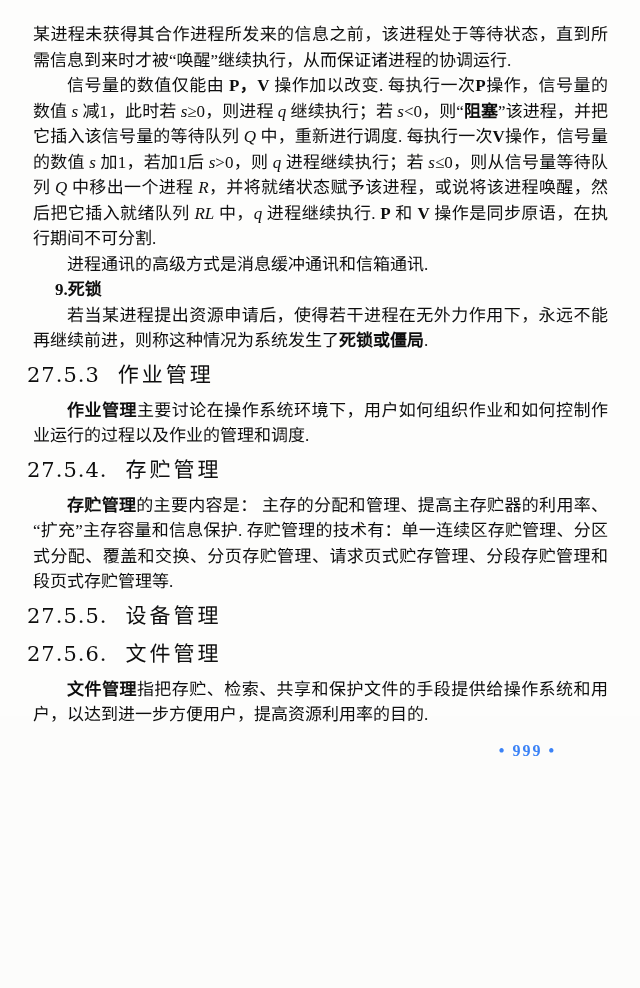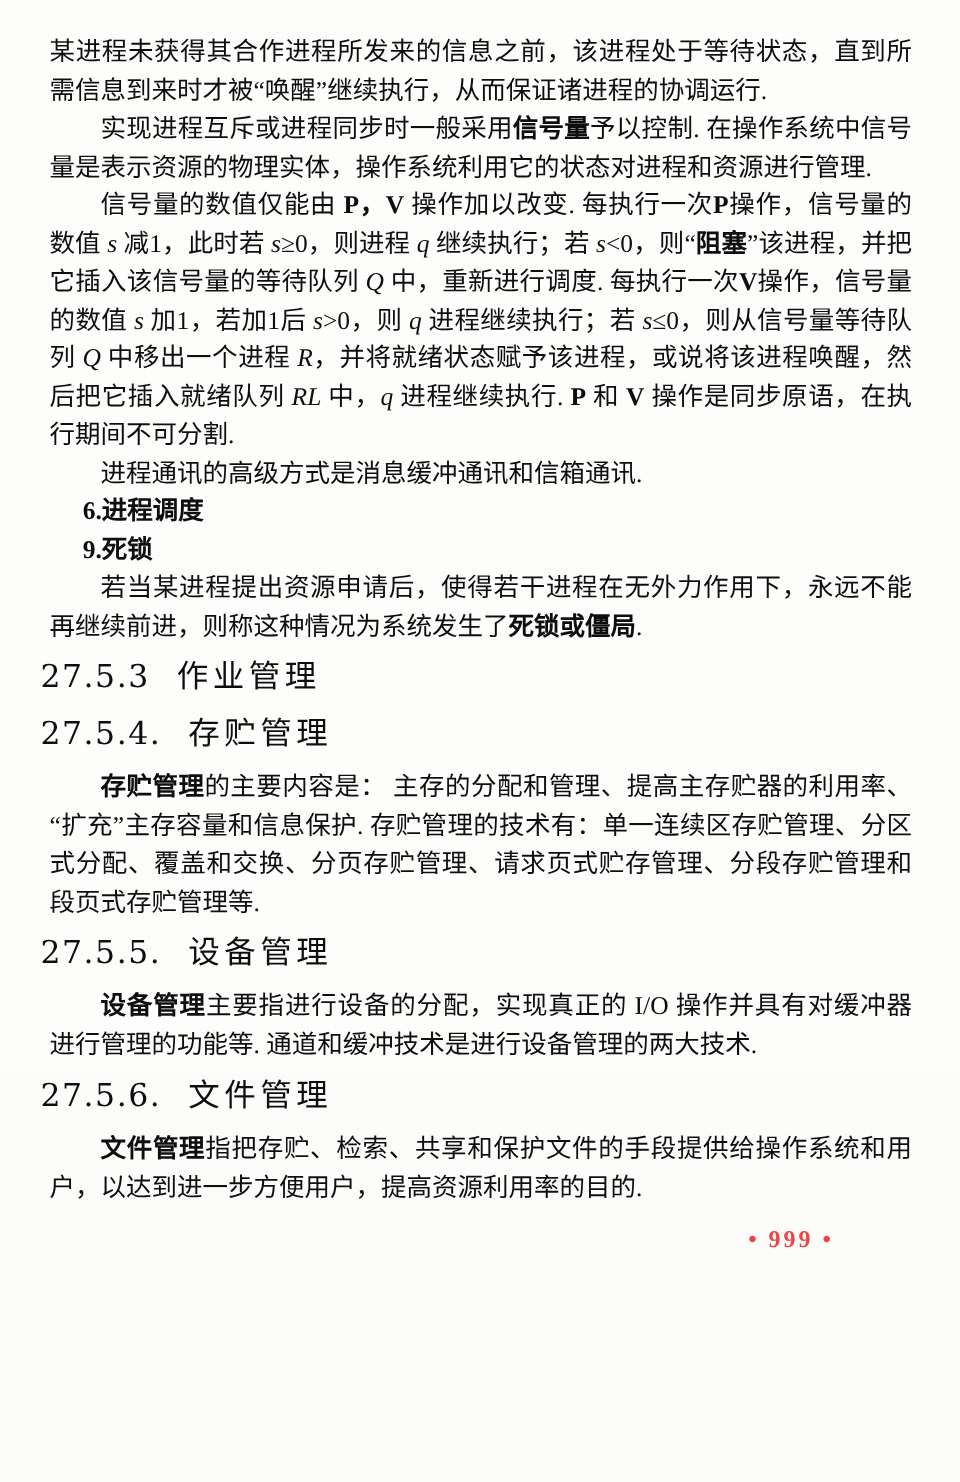--- a/index.html
+++ b/index.html
@@ -57,38 +57,36 @@
   .heading-title {
     letter-spacing: 3px;
   }
   .page-number {
     margin-top: 10px;
     padding-right: 52px;
     text-align: right;
     font-weight: bold;
     font-size: 16px;
     letter-spacing: 2px;
-    color: #ef4444;
+    color: #3b82f6;
     font-family: "Liberation Serif", "DejaVu Serif", serif;
   }
 </style>
 </head>
 <body>
 
 <div class="page">
   <div class="page-content">
       <p class="paragraph no-indent"><span>某进程未获得其合作进程所发来的信息之前，该进程处于等待状态，直到所需信息到来时才被“唤醒”继续执行，从而保证诸进程的协调运行.</span></p>
-      <p class="paragraph"><span>实现进程互斥或进程同步时一般采用</span><span class="bold">信号量</span><span>予以控制. 在操作系统中信号量是表示资源的物理实体，操作系统利用它的状态对进程和资源进行管理.</span></p>
       <p class="paragraph"><span>信号量的数值仅能由 </span><span class="bold">P，V</span><span> 操作加以改变. 每执行一次</span><span class="bold">P</span><span>操作，信号量的数值 </span><span class="italic">s</span><span> 减1，此时若 </span><span class="italic">s</span><span>≥0，则进程 </span><span class="italic">q</span><span> 继续执行；若 </span><span class="italic">s</span><span>&lt;0，则“</span><span class="bold">阻塞</span><span>”该进程，并把它插入该信号量的等待队列 </span><span class="italic">Q</span><span> 中，重新进行调度. 每执行一次</span><span class="bold">V</span><span>操作，信号量的数值 </span><span class="italic">s</span><span> 加1，若加1后 </span><span class="italic">s</span><span>&gt;0，则 </span><span class="italic">q</span><span> 进程继续执行；若 </span><span class="italic">s</span><span>≤0，则从信号量等待队列 </span><span class="italic">Q</span><span> 中移出一个进程 </span><span class="italic">R</span><span>，并将就绪状态赋予该进程，或说将该进程唤醒，然后把它插入就绪队列 </span><span class="italic">RL</span><span> 中，</span><span class="italic">q</span><span> 进程继续执行.  </span><span class="bold">P</span><span> 和 </span><span class="bold">V</span><span> 操作是同步原语，在执行期间不可分割.</span></p>
       <p class="paragraph"><span>进程通讯的高级方式是消息缓冲通讯和信箱通讯.</span></p>
-      <p class="subheading"><span>6.进程调度</span></p>
       <p class="subheading"><span>9.死锁</span></p>
       <p class="paragraph"><span>若当某进程提出资源申请后，使得若干进程在无外力作用下，永远不能再继续前进，则称这种情况为系统发生了</span><span class="bold">死锁或僵局</span><span>.</span></p>
       <h2 class="section-heading"><span class="heading-num">27.5.3</span><span class="heading-title">作业管理</span></h2>
+      <p class="paragraph"><span class="bold">作业管理</span><span>主要讨论在操作系统环境下，用户如何组织作业和如何控制作业运行的过程以及作业的管理和调度.</span></p>
       <h2 class="section-heading"><span class="heading-num">27.5.4.</span><span class="heading-title">存贮管理</span></h2>
       <p class="paragraph"><span class="bold">存贮管理</span><span>的主要内容是： 主存的分配和管理、提高主存贮器的利用率、“扩充”主存容量和信息保护. 存贮管理的技术有：单一连续区存贮管理、分区式分配、覆盖和交换、分页存贮管理、请求页式贮存管理、分段存贮管理和段页式存贮管理等.</span></p>
       <h2 class="section-heading"><span class="heading-num">27.5.5.</span><span class="heading-title">设备管理</span></h2>
-      <p class="paragraph"><span class="bold">设备管理</span><span>主要指进行设备的分配，实现真正的 I/O 操作并具有对缓冲器进行管理的功能等. 通道和缓冲技术是进行设备管理的两大技术.</span></p>
       <h2 class="section-heading"><span class="heading-num">27.5.6.</span><span class="heading-title">文件管理</span></h2>
       <p class="paragraph"><span class="bold">文件管理</span><span>指把存贮、检索、共享和保护文件的手段提供给操作系统和用户，以达到进一步方便用户，提高资源利用率的目的.</span></p>
     </div>
   <div class="page-number">• 999 •</div>
 </div>
 
 </body></html>

